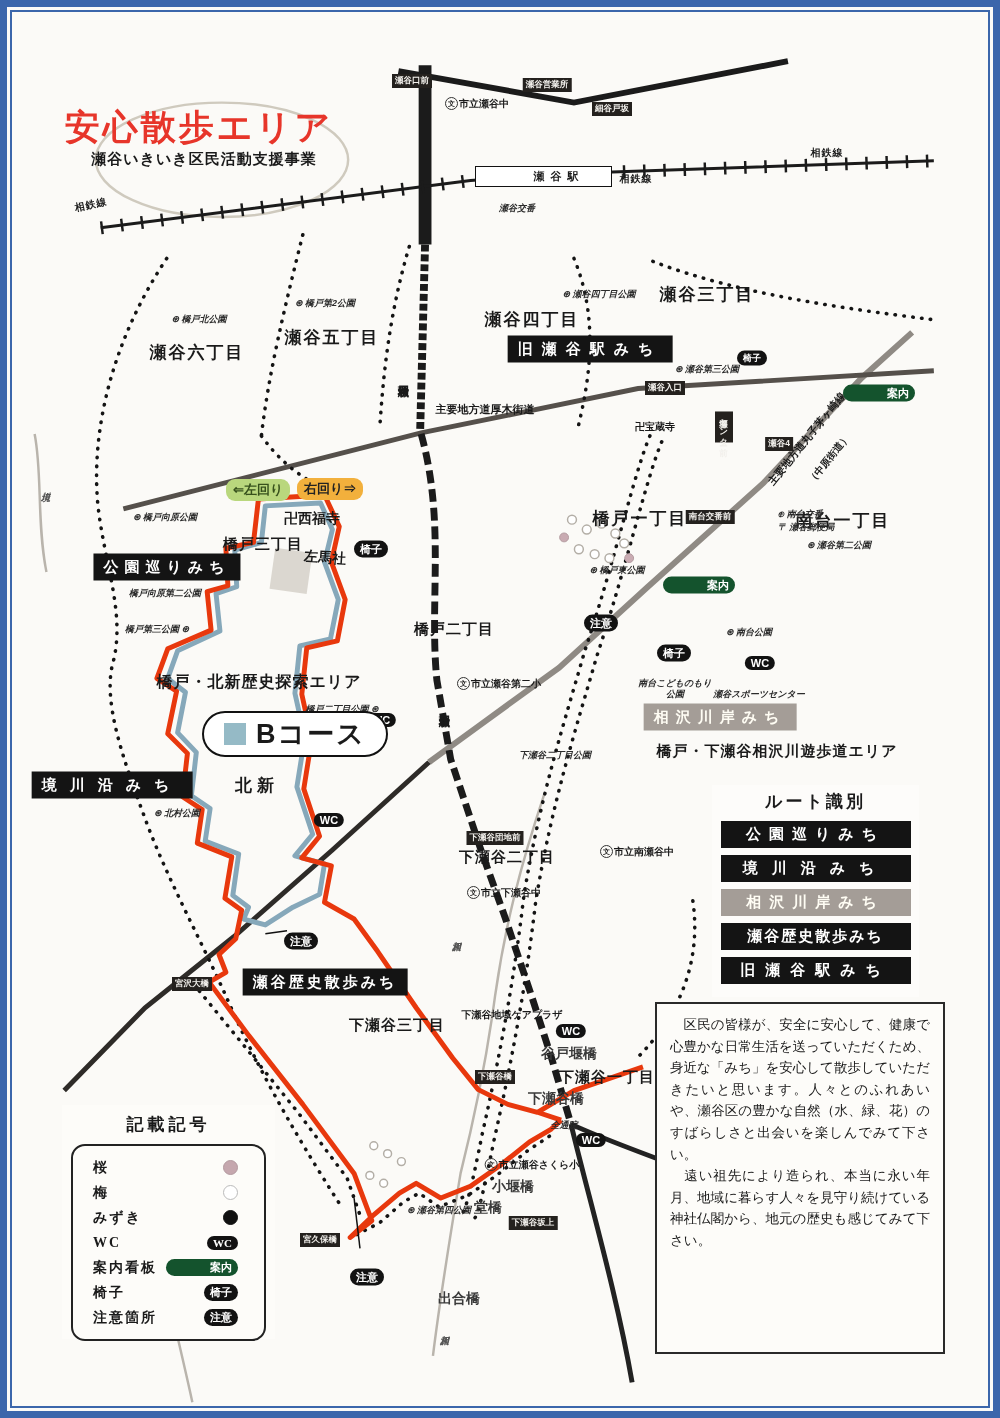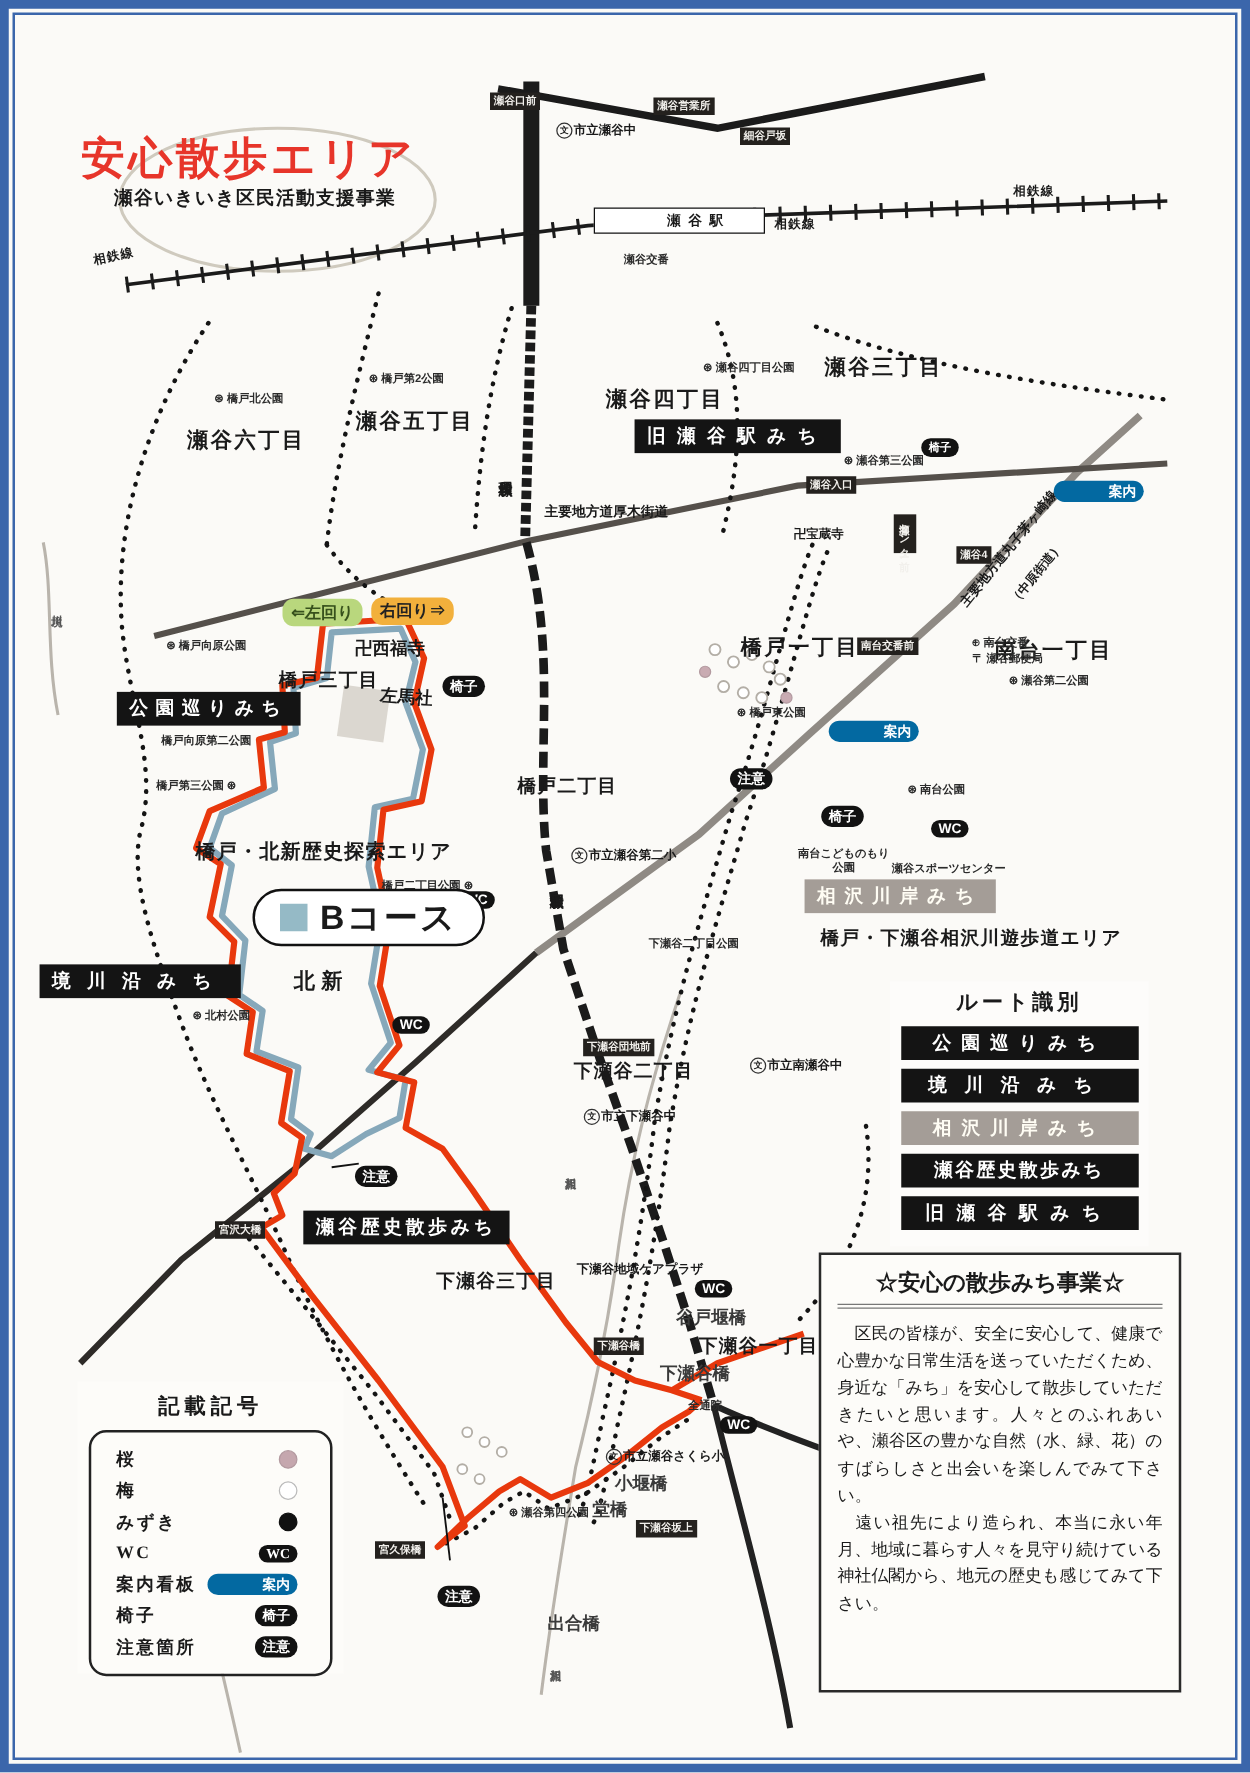--- a/index.html
+++ b/index.html
@@ -11,31 +11,31 @@
   .c{position:absolute;transform:translate(-50%,-50%);white-space:nowrap;z-index:5;}
   .v{writing-mode:vertical-rl;}
   
   .main-title{font-size:35px;font-weight:bold;color:#e7352a;letter-spacing:3px;}
   .sub-title{font-size:15px;font-weight:bold;letter-spacing:1px;}
   
   .area{font-size:17px;font-weight:bold;letter-spacing:2px;}
   .area-m{font-size:15px;font-weight:bold;letter-spacing:1px;}
   .era{font-size:16px;font-weight:bold;letter-spacing:1px;}
   .small-s{font-size:10px;font-weight:bold;}
-  .tiny{font-size:9px;font-weight:bold;color:#2b2b2b;}
+  .tiny{font-size:9px;font-weight:bold;color:#2b2b2b;font-style:italic;}
   .tiny2{font-size:14px;font-weight:bold;color:#3a3a3a;}
   .wrapw{white-space:normal;text-align:center;line-height:1.25;}
   .rail-lbl{font-size:10px;font-weight:bold;letter-spacing:1px;}
   .road-lbl{font-size:11px;font-weight:bold;}
   
   .bar{background:#141414;color:#fff;font-weight:bold;font-size:16px;padding:4px 10px;letter-spacing:7px;}
   .bar-gray{background:#a49d97;color:#fffdf4;}
   
   .bdg{background:#121212;color:#fff;font-weight:bold;font-size:11px;border-radius:9px;padding:1px 6px;}
-  .bdg-gray{background:#0369a1;padding-left:44px;}
+  .bdg-gray{background:#14532d;padding-left:44px;}
   .roadb{background:#24211e;color:#f2f0ec;font-weight:bold;font-size:8.5px;padding:1px 3px;}
   .schoolsym{display:inline-block;border:1px solid #333;border-radius:50%;width:11px;height:11px;
              line-height:11px;font-size:7px;text-align:center;font-weight:bold;margin-right:1px;vertical-align:1px;}
   
   .pill{position:absolute;display:flex;align-items:center;gap:10px;background:#fff;border:2.5px solid #111;
         border-radius:24px;padding:3px 20px;z-index:6;}
   .pill .sq{width:22px;height:22px;}
   .pill .ctxt{font-size:27px;font-weight:bold;letter-spacing:2px;}
   
   .dirb{position:absolute;border-radius:9px;padding:2px 7px;font-size:13px;font-weight:bold;z-index:6;}
@@ -274,21 +274,20 @@
   <div class="route-panel">
     <div class="hdr">ルート識別</div>
     <div class="rbar ls8">公園巡りみち</div>
     <div class="rbar ls14">境川沿みち</div>
     <div class="rbar gray ls8">相沢川岸みち</div>
     <div class="rbar ls2">瀬谷歴史散歩みち</div>
     <div class="rbar ls10">旧瀬谷駅みち</div>
   </div>
 
   <div class="info-panel">
-    <div class="ititle">☆安心の散歩みち事業☆</div>
     <p>　区民の皆様が、安全に安心して、健康で心豊かな日常生活を送っていただくため、身近な「みち」を安心して散歩していただきたいと思います。人々とのふれあいや、瀬谷区の豊かな自然（水、緑、花）のすばらしさと出会いを楽しんでみて下さい。</p>
     <p>　遠い祖先により造られ、本当に永い年月、地域に暮らす人々を見守り続けている神社仏閣から、地元の歴史も感じてみて下さい。</p>
   </div>
 
   <div class="legend-panel">
     <div class="hdr">記載記号</div>
     <div class="legend-box">
       <div class="lrow">
         <span class="llab">桜</span>
         <span class="dot dot-pink"></span>

